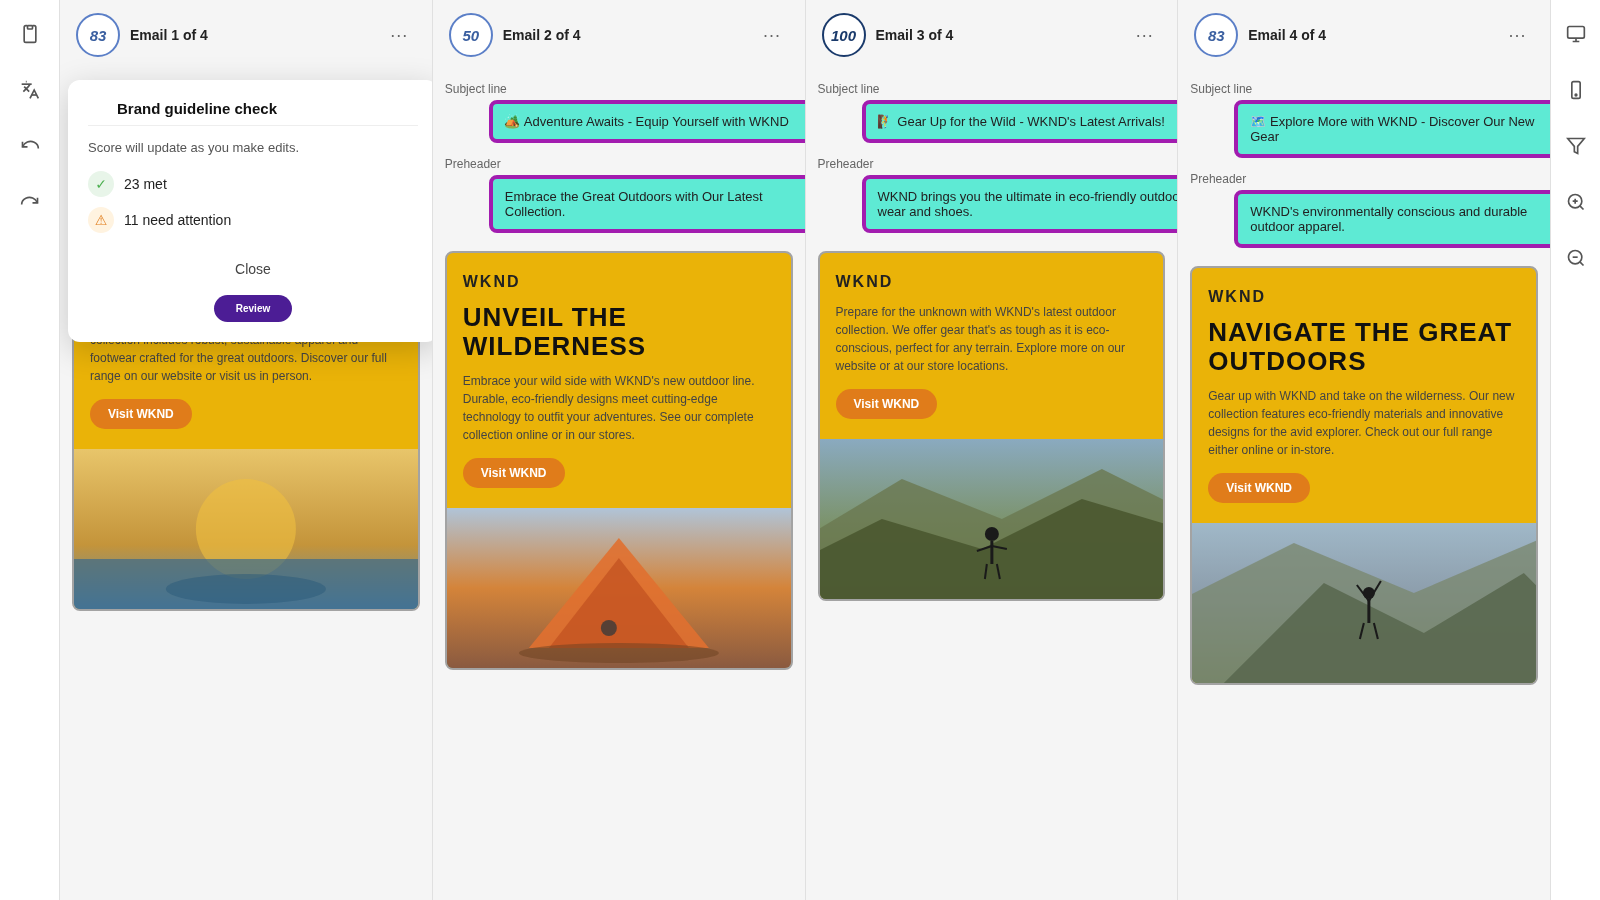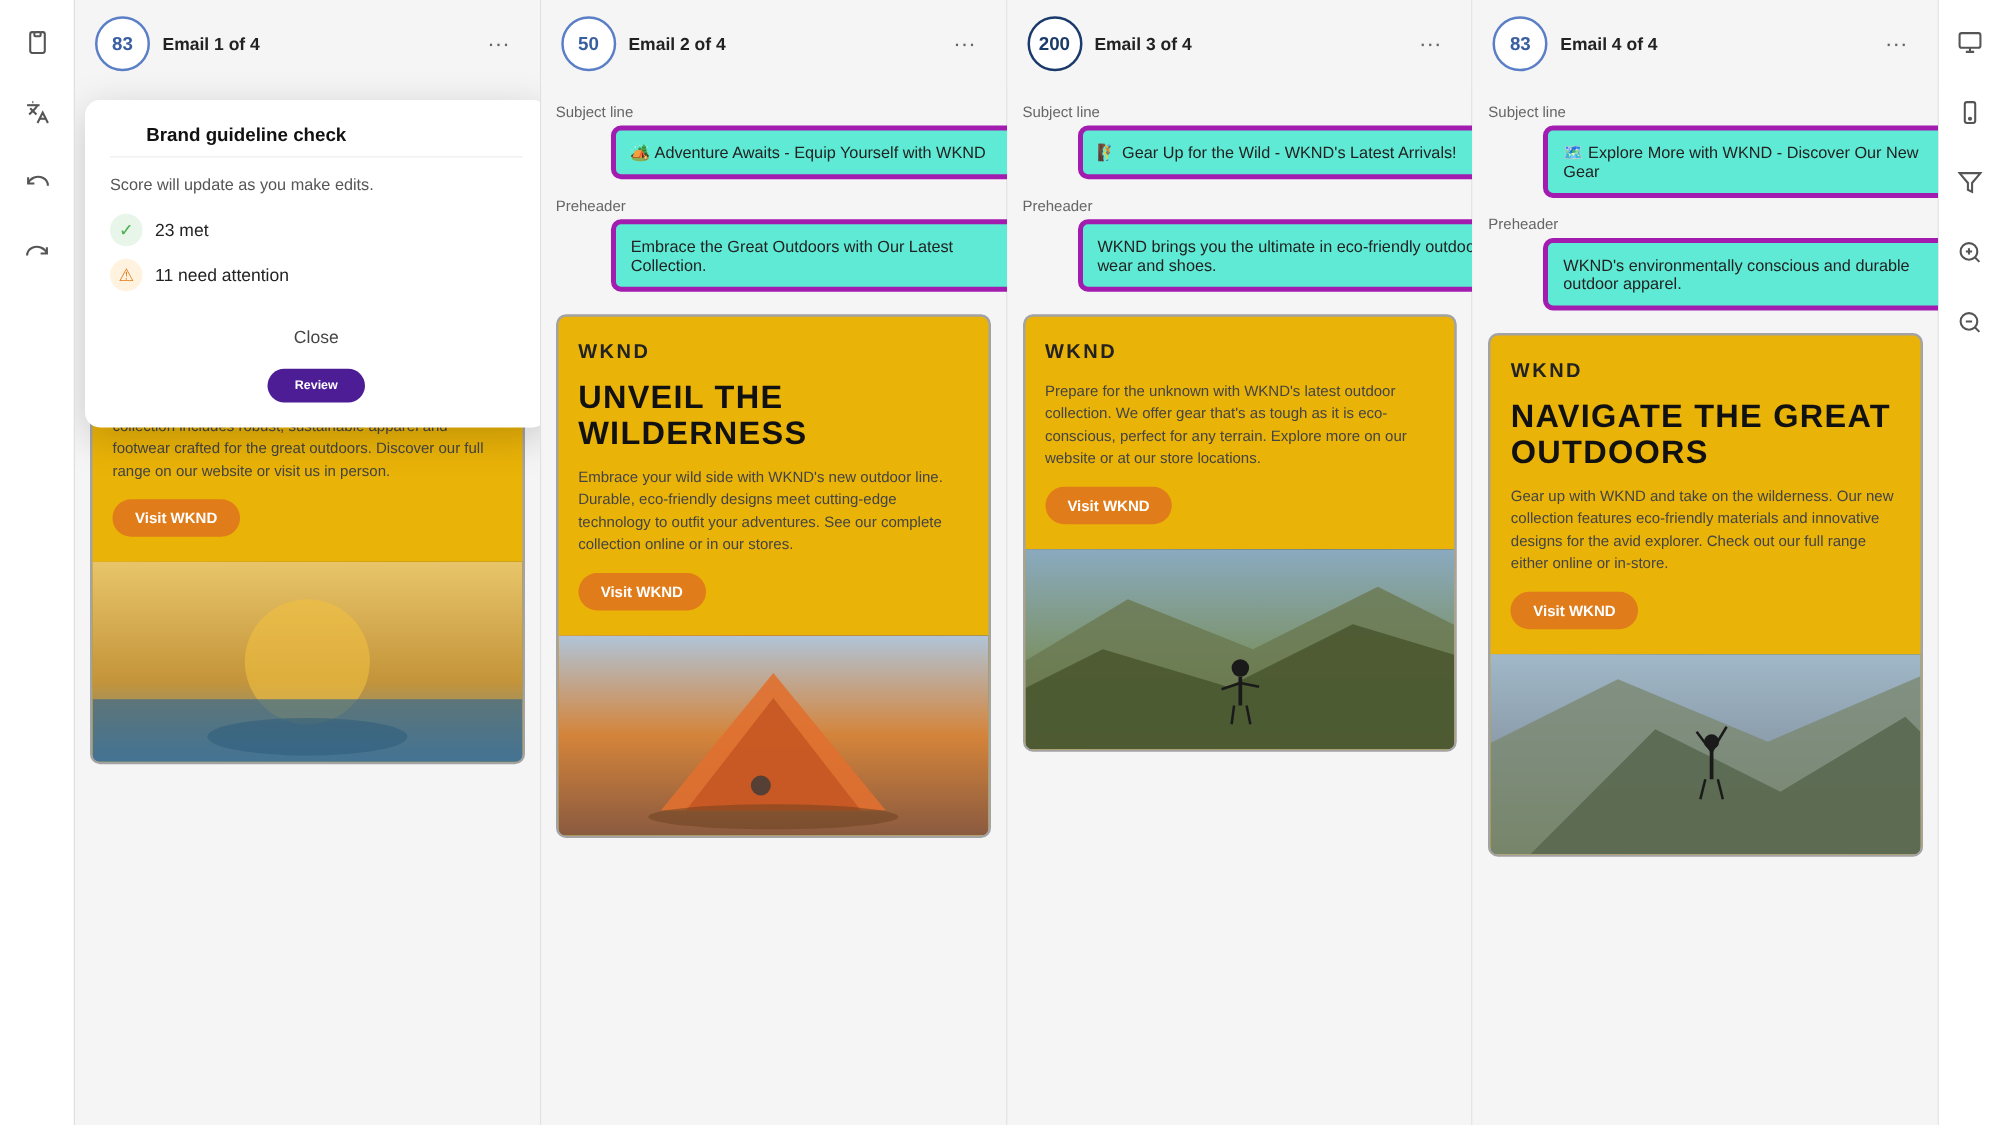--- a/index.html
+++ b/index.html
@@ -77,20 +77,21 @@
       border-radius: 50%;
       border: 2px solid #1d4ed8;
       display: flex;
       align-items: center;
       justify-content: center;
       font-weight: 700;
       font-size: 15px;
       color: #3a4a8a;
       background: #fff;
       flex-shrink: 0;
+      font-style: italic;
     }
     .score-badge.blue { border-color: #5b7fc7; color: #3a5fa0; }
     .score-badge.dark-blue { border-color: #1a3a6b; color: #1a3a6b; }
 
     .email-title {
       font-size: 14px;
       font-weight: 600;
       color: #222;
       flex: 1;
     }
@@ -443,21 +444,21 @@
               <ellipse cx="190" cy="145" rx="100" ry="10" fill="#6a4020" opacity="0.5"></ellipse>
               <circle cx="180" cy="120" r="8" fill="#3a3a3a" opacity="0.8"></circle>
             </svg>
           </div>
         </div>
       </div>
     </div>
 
     <div class="email-column">
       <div class="email-header">
-        <div class="score-badge dark-blue" style="border-color:#1a3a6b;color:#1a3a6b;">200</div>
+        <div class="score-badge dark-blue" style="border-color:#1a3a6b;color:#1a3a6b;">100</div>
         <span class="email-title">Email 3 of 4</span>
         <button class="more-btn">···</button>
       </div>
       <div class="email-body">
         <div class="field-section">
           <div class="field-label">Subject line</div>
           <div class="field-input">🧗 Gear Up for the Wild - WKND's Latest Arrivals!</div>
         </div>
         <div class="field-section">
           <div class="field-label">Preheader</div>

